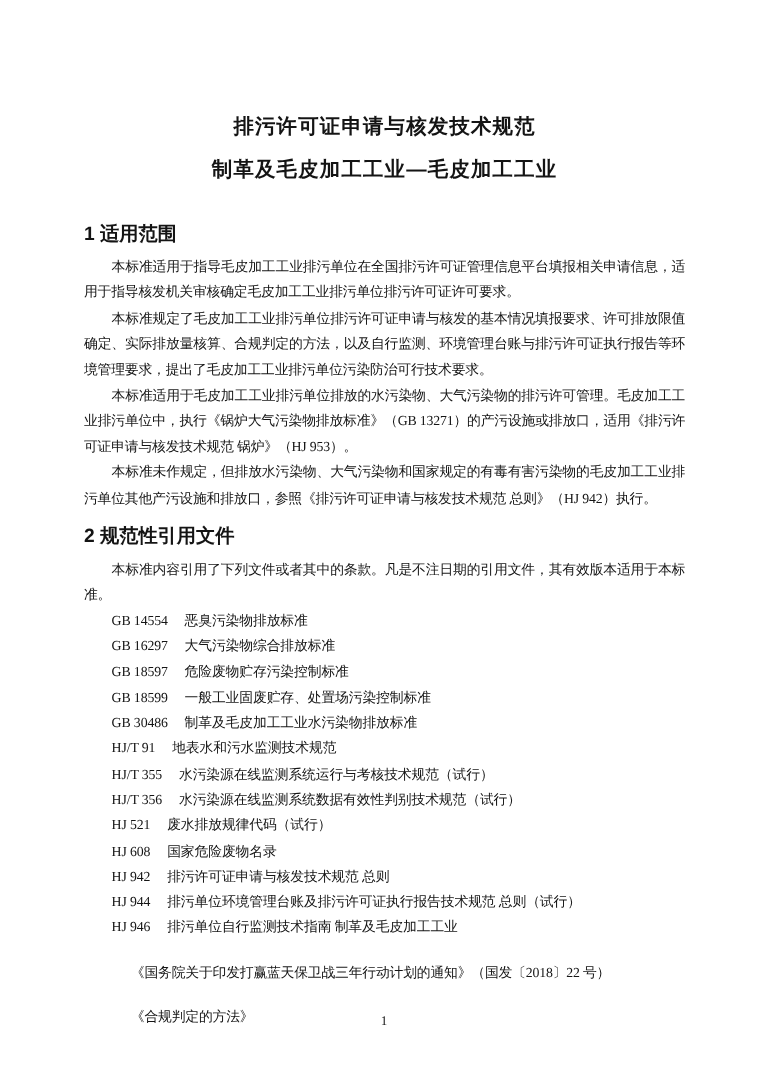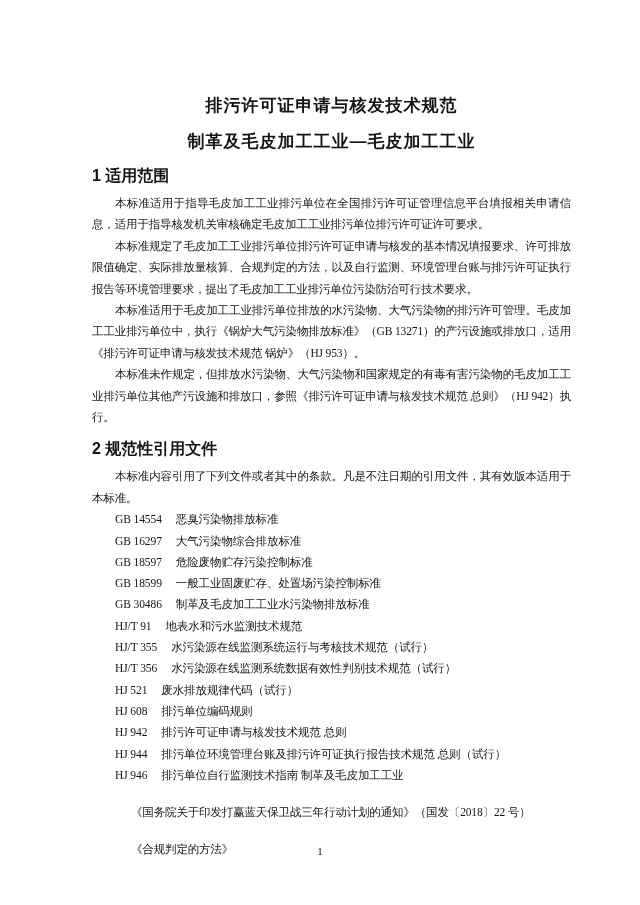--- a/index.html
+++ b/index.html
@@ -11,36 +11,36 @@
     position: relative;
     width: 640px;
     height: 905px;
     background: #ffffff;
     color: #141414;
     font-family: "Liberation Serif", "DejaVu Serif", serif;
     overflow: hidden;
     box-sizing: border-box;
   }
   .content {
-    padding: 96px 69px 0 92px;
+    padding: 96px 69px 0 70px;
   }
   .doc-title {
     font-family: "Liberation Sans", "DejaVu Sans", sans-serif;
     font-weight: bold;
     font-size: 17px;
     line-height: 20px;
     text-align: center;
     margin: 0;
     letter-spacing: 1px;
   }
   .doc-title.first {
     margin-bottom: 16px;
   }
   .doc-title.second {
-    margin-bottom: 16px;
+    margin-bottom: 36px;
   }
   .section-heading {
     font-family: "Liberation Sans", "DejaVu Sans", sans-serif;
     font-weight: bold;
     font-size: 16px;
     line-height: 15px;
     margin: 0 0 10px 0;
   }
   .section-heading.second {
     margin-top: 13px;
@@ -139,21 +139,21 @@
       <div class="ref-row">
         <span class="ref-code">HJ/T 356</span>
         <span class="ref-title">水污染源在线监测系统数据有效性判别技术规范（试行）</span>
       </div>
       <div class="ref-row">
         <span class="ref-code">HJ 521</span>
         <span class="ref-title">废水排放规律代码（试行）</span>
       </div>
       <div class="ref-row">
         <span class="ref-code">HJ 608</span>
-        <span class="ref-title">排污单位编码规则</span>
+        <span class="ref-title">国家危险废物名录</span>
       </div>
       <div class="ref-row">
         <span class="ref-code">HJ 942</span>
         <span class="ref-title">排污许可证申请与核发技术规范 总则</span>
       </div>
       <div class="ref-row">
         <span class="ref-code">HJ 944</span>
         <span class="ref-title">排污单位环境管理台账及排污许可证执行报告技术规范 总则（试行）</span>
       </div>
       <div class="ref-row">

